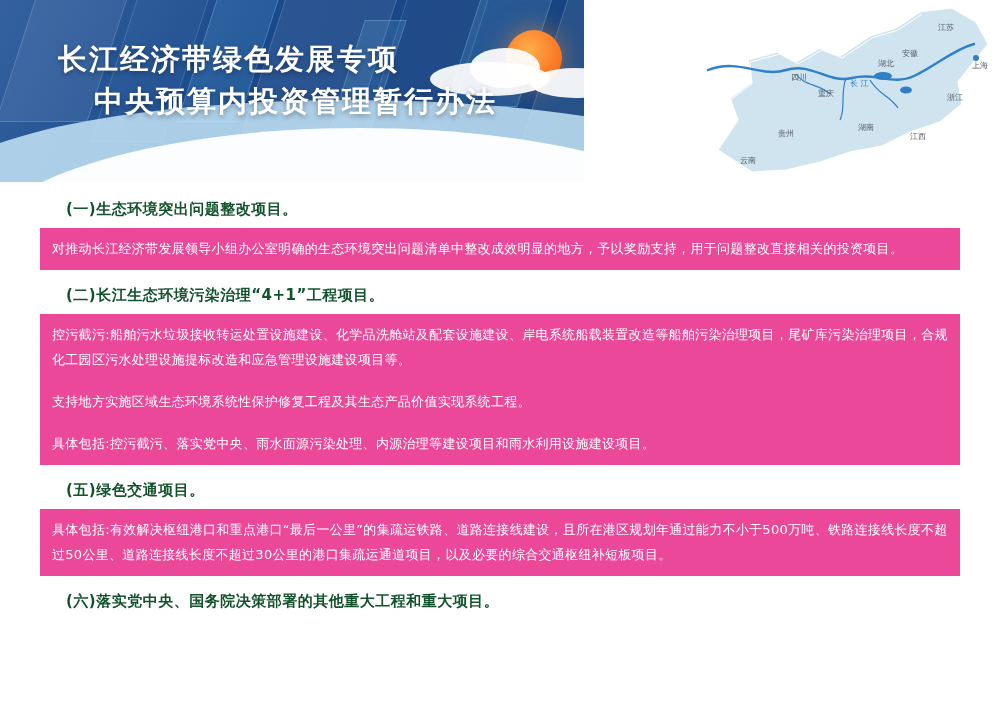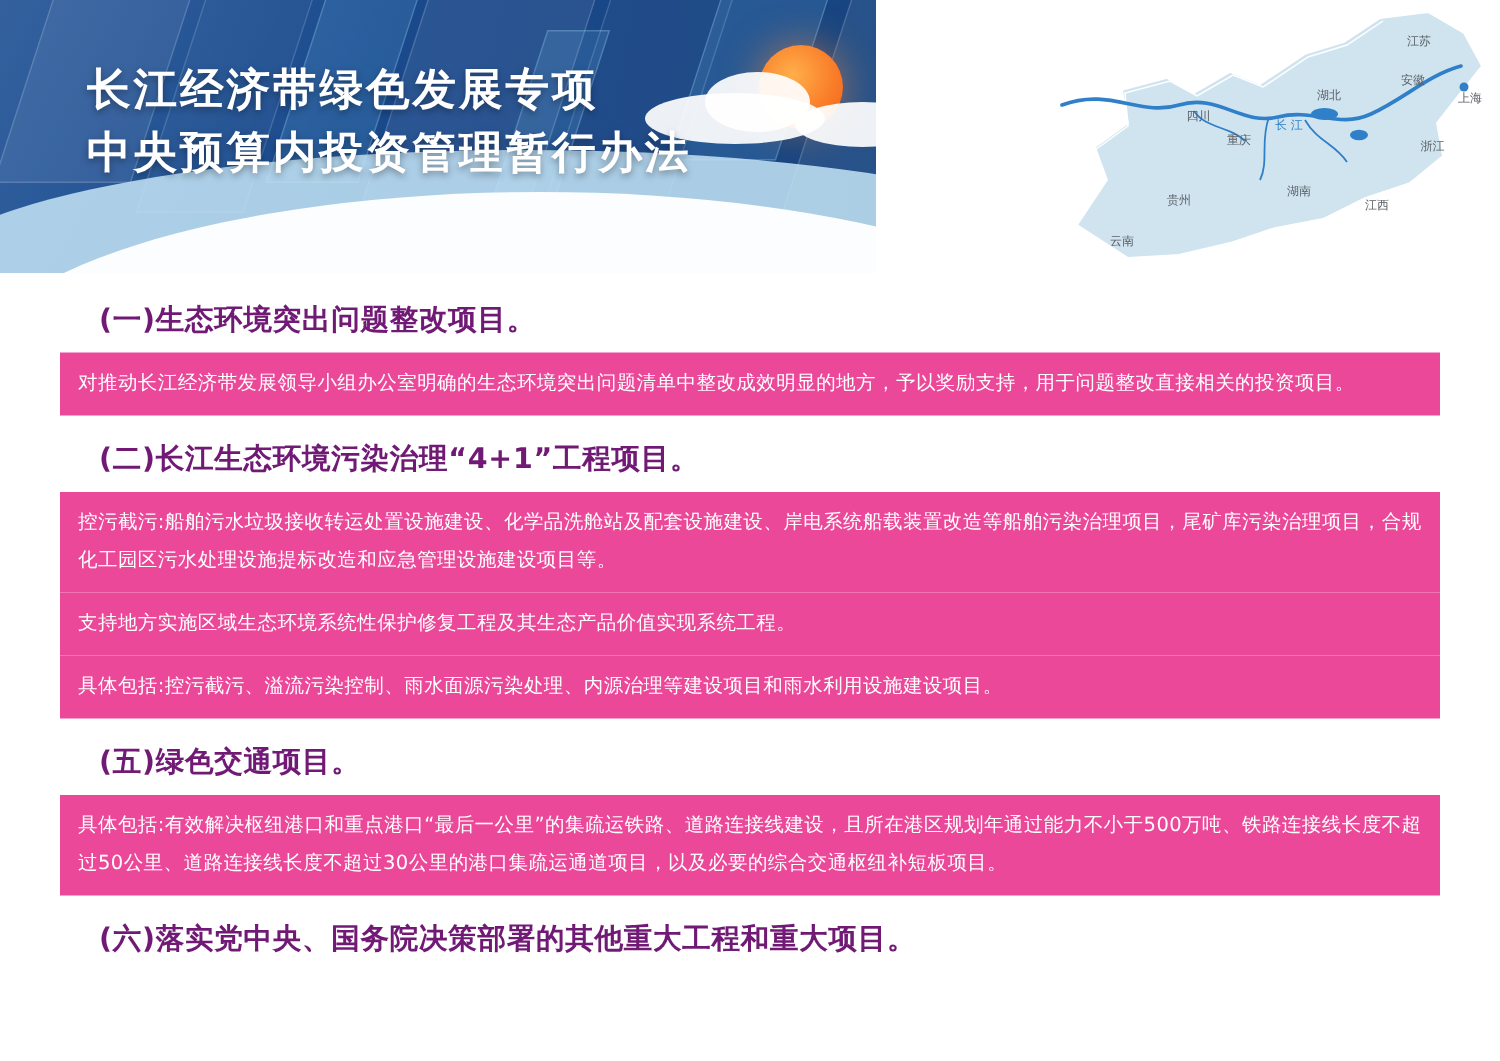--- a/index.html
+++ b/index.html
@@ -80,21 +80,21 @@
     top: 38px;
     z-index: 9;
     color: #ffffff;
     font-family: "DejaVu Sans", "Liberation Sans", sans-serif;
     font-size: 29px;
     font-weight: bold;
     letter-spacing: 2px;
     line-height: 42px;
     text-shadow: 0 2px 5px rgba(0,0,0,0.35);
   }
-  .banner-title .line2 { display: block; }
+  .banner-title .line2 { display: block; margin-left: 36px; }
 
   
   .map {
     position: absolute;
     left: 700px;
     top: 0;
     width: 300px;
     height: 182px;
     background: #ffffff;
   }
@@ -107,23 +107,23 @@
     white-space: nowrap;
   }
 
   
   .content {
     position: relative;
     padding: 10px 40px 0 40px;
   }
   .heading {
     font-family: "DejaVu Sans", "Liberation Sans", sans-serif;
-    font-size: 19px;
+    font-size: 15px;
     font-weight: bold;
-    color: #701a75;
+    color: #14532d;
     margin: 16px 0 9px 26px;
     letter-spacing: 0.5px;
   }
   .para {
     background: #ec4899;
     color: #ffffff;
     font-family: "DejaVu Sans", "Liberation Sans", sans-serif;
     font-size: 13px;
     line-height: 25px;
     padding: 8px 12px 9px 12px;
@@ -176,40 +176,40 @@
       <path d="M146,78 C140,94 146,108 140,120" fill="none" stroke="#2f7fc9" stroke-width="1.2"></path>
       <ellipse cx="183" cy="76" rx="9" ry="4" fill="#2f7fc9"></ellipse>
       <ellipse cx="206" cy="90" rx="6" ry="3.5" fill="#2f7fc9"></ellipse>
       <circle cx="276" cy="58" r="3" fill="#2f7fc9"></circle>
     </svg>
     <div class="map-label" style="left:55px;  top:72px;margin-left:36px;">四川</div>
     <div class="map-label" style="left:118px; top:88px;">重庆</div>
     <div class="map-label" style="left:178px; top:58px;">湖北</div>
     <div class="map-label" style="left:158px; top:122px;">湖南</div>
     <div class="map-label" style="left:210px; top:131px;">江西</div>
-    <div class="map-label" style="left:234px; top:48px;">安徽</div>
+    <div class="map-label" style="left:202px; top:48px;">安徽</div>
     <div class="map-label" style="left:238px; top:22px;">江苏</div>
     <div class="map-label" style="left:272px; top:60px;">上海</div>
     <div class="map-label" style="left:247px; top:92px;">浙江</div>
     <div class="map-label" style="left:78px;  top:128px;">贵州</div>
     <div class="map-label" style="left:40px; top:155px;">云南</div>
     <div class="map-label" style="left:150px; top:78px; color:#2f7fc9;">长 江</div>
   </div>
 </div>
 
 <div class="content">
 
   <div class="heading">(一)生态环境突出问题整改项目。</div>
   <div class="para">对推动长江经济带发展领导小组办公室明确的生态环境突出问题清单中整改成效明显的地方，予以奖励支持，用于问题整改直接相关的投资项目。</div>
 
   <div class="heading">(二)长江生态环境污染治理“4+1”工程项目。</div>
   <div class="para">控污截污:船舶污水垃圾接收转运处置设施建设、化学品洗舱站及配套设施建设、岸电系统船载装置改造等船舶污染治理项目，尾矿库污染治理项目，合规化工园区污水处理设施提标改造和应急管理设施建设项目等。</div>
 
   <div class="para">支持地方实施区域生态环境系统性保护修复工程及其生态产品价值实现系统工程。</div>
 
-  <div class="para">具体包括:控污截污、溢流污染控制、雨水面源污染处理、内源治理等建设项目和雨水利用设施建设项目。</div>
+  <div class="para">具体包括:控污截污、落实党中央、雨水面源污染处理、内源治理等建设项目和雨水利用设施建设项目。</div>
 
   <div class="heading">(五)绿色交通项目。</div>
   <div class="para">具体包括:有效解决枢纽港口和重点港口“最后一公里”的集疏运铁路、道路连接线建设，且所在港区规划年通过能力不小于500万吨、铁路连接线长度不超过50公里、道路连接线长度不超过30公里的港口集疏运通道项目，以及必要的综合交通枢纽补短板项目。</div>
 
   <div class="heading">(六)落实党中央、国务院决策部署的其他重大工程和重大项目。</div>
 
 </div>
 
 </body></html>

